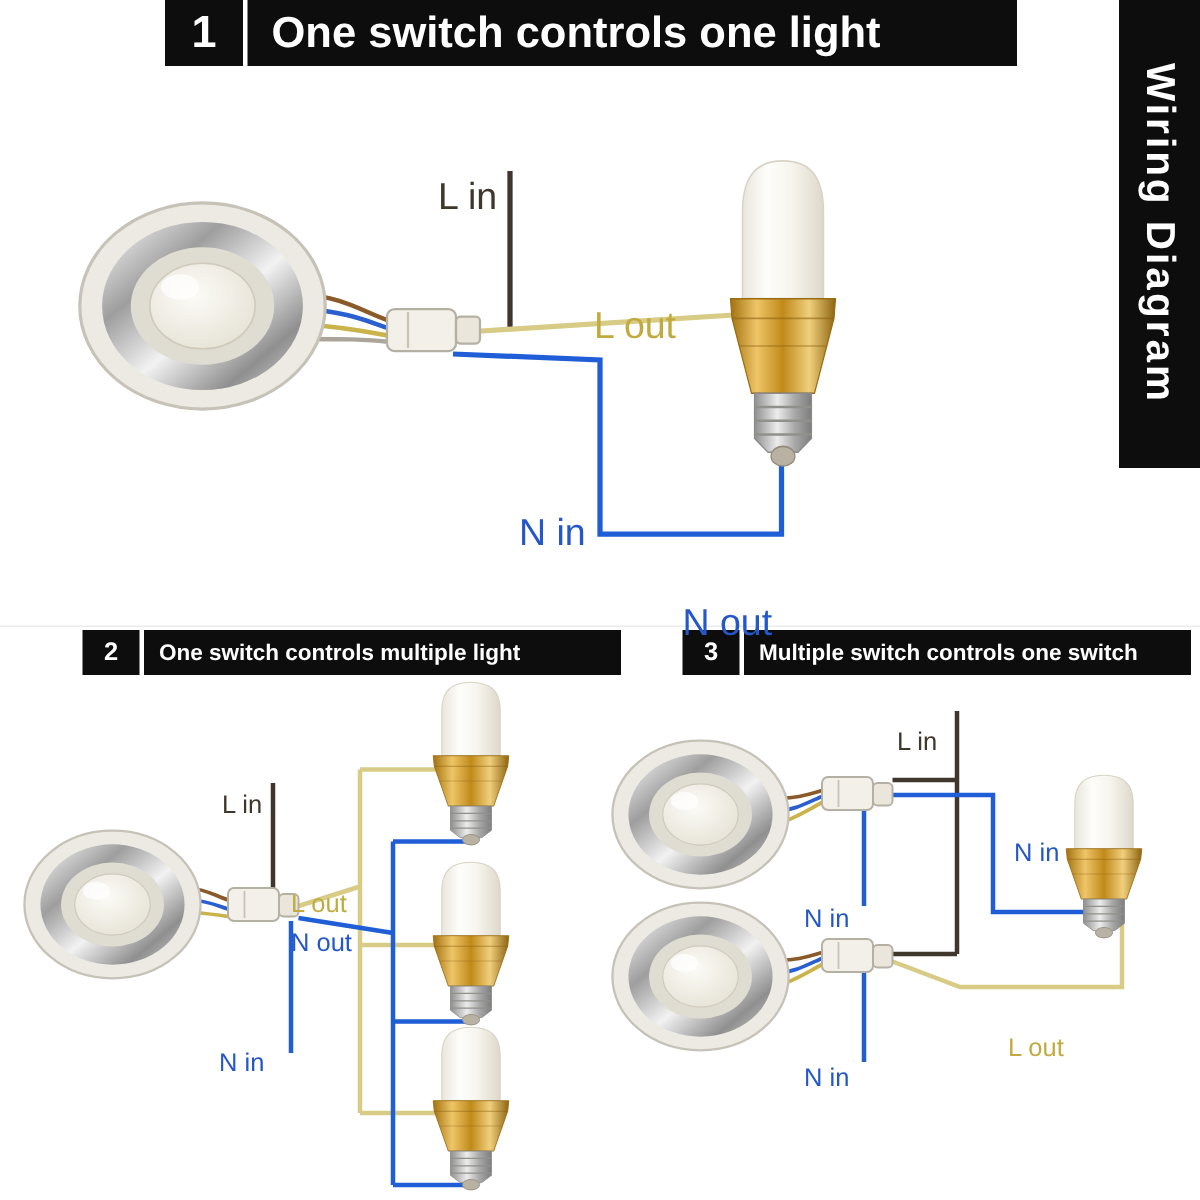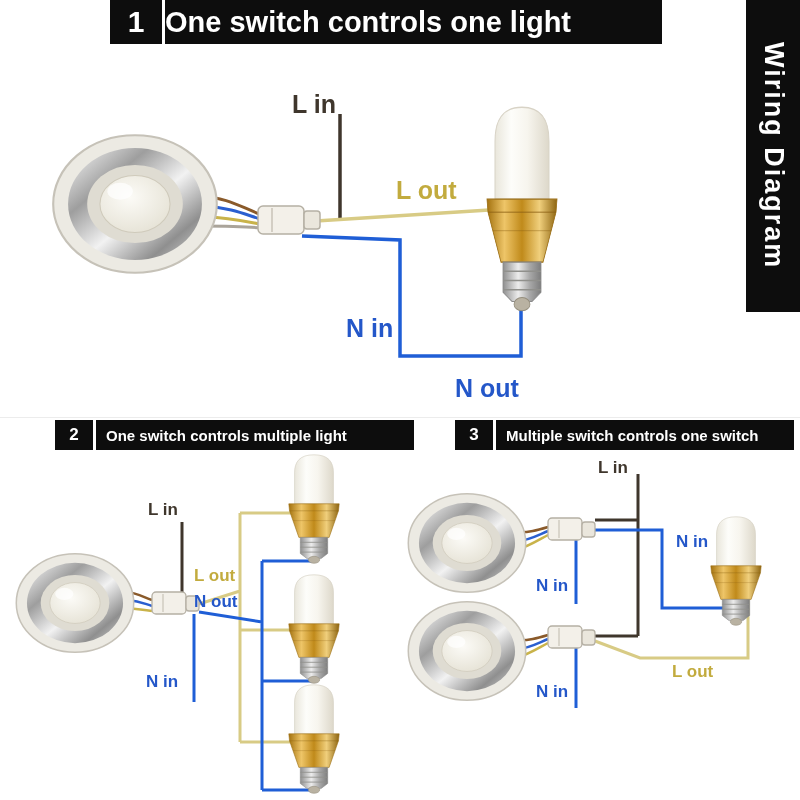--- a/index.html
+++ b/index.html
@@ -4,27 +4,27 @@
 <style>
   html,body{margin:0;padding:0;background:#fff;}
   .canvas{position:relative;width:800px;height:800px;background:#ffffff;
           font-family:"Liberation Sans",sans-serif;overflow:hidden;}
   .bar{position:absolute;display:flex;gap:3px;}
   .numbox{background:var(--hdr-bg);color:var(--hdr-tx);display:flex;align-items:center;
           justify-content:center;font-weight:bold;}
   .titlebox{background:var(--hdr-bg);color:var(--hdr-tx);display:flex;align-items:center;
           font-weight:bold;white-space:nowrap;}
   .h1 .numbox{width:52px;height:44px;font-size:30px;}
-  .h1 .titlebox{width:497px;height:44px;font-size:29px;}
+  .h1 .titlebox{width:497px;height:44px;font-size:29px;padding-left:16px;}
   .h2 .numbox{width:38px;height:30px;font-size:17px;}
   .h2 .titlebox{height:30px;font-size:15px;padding:0 10px;}
   .banner{position:absolute;left:746px;top:0;width:54px;height:312px;background:var(--hdr-bg);
           color:var(--hdr-tx);writing-mode:vertical-rl;display:flex;align-items:center;
           justify-content:center;font-weight:bold;font-size:27px;letter-spacing:2px;}
-  .lbl{position:absolute;font-weight:bold;white-space:nowrap;}
+  .lbl{position:absolute;font-weight:normal;white-space:nowrap;margin-top:27px;}
   .l1{font-size:25px;} .l2{font-size:17px;}
   .c-lin{color:var(--lin-lbl);} .c-lout{color:var(--lout-lbl);} .c-n{color:var(--n-lbl);}
   .sep{position:absolute;left:0;top:417px;width:800px;height:1px;background:#ececec;}
   svg.art{position:absolute;left:0;top:0;}
 </style>
 </head>
 <body>
 
 <div class="canvas">
 

